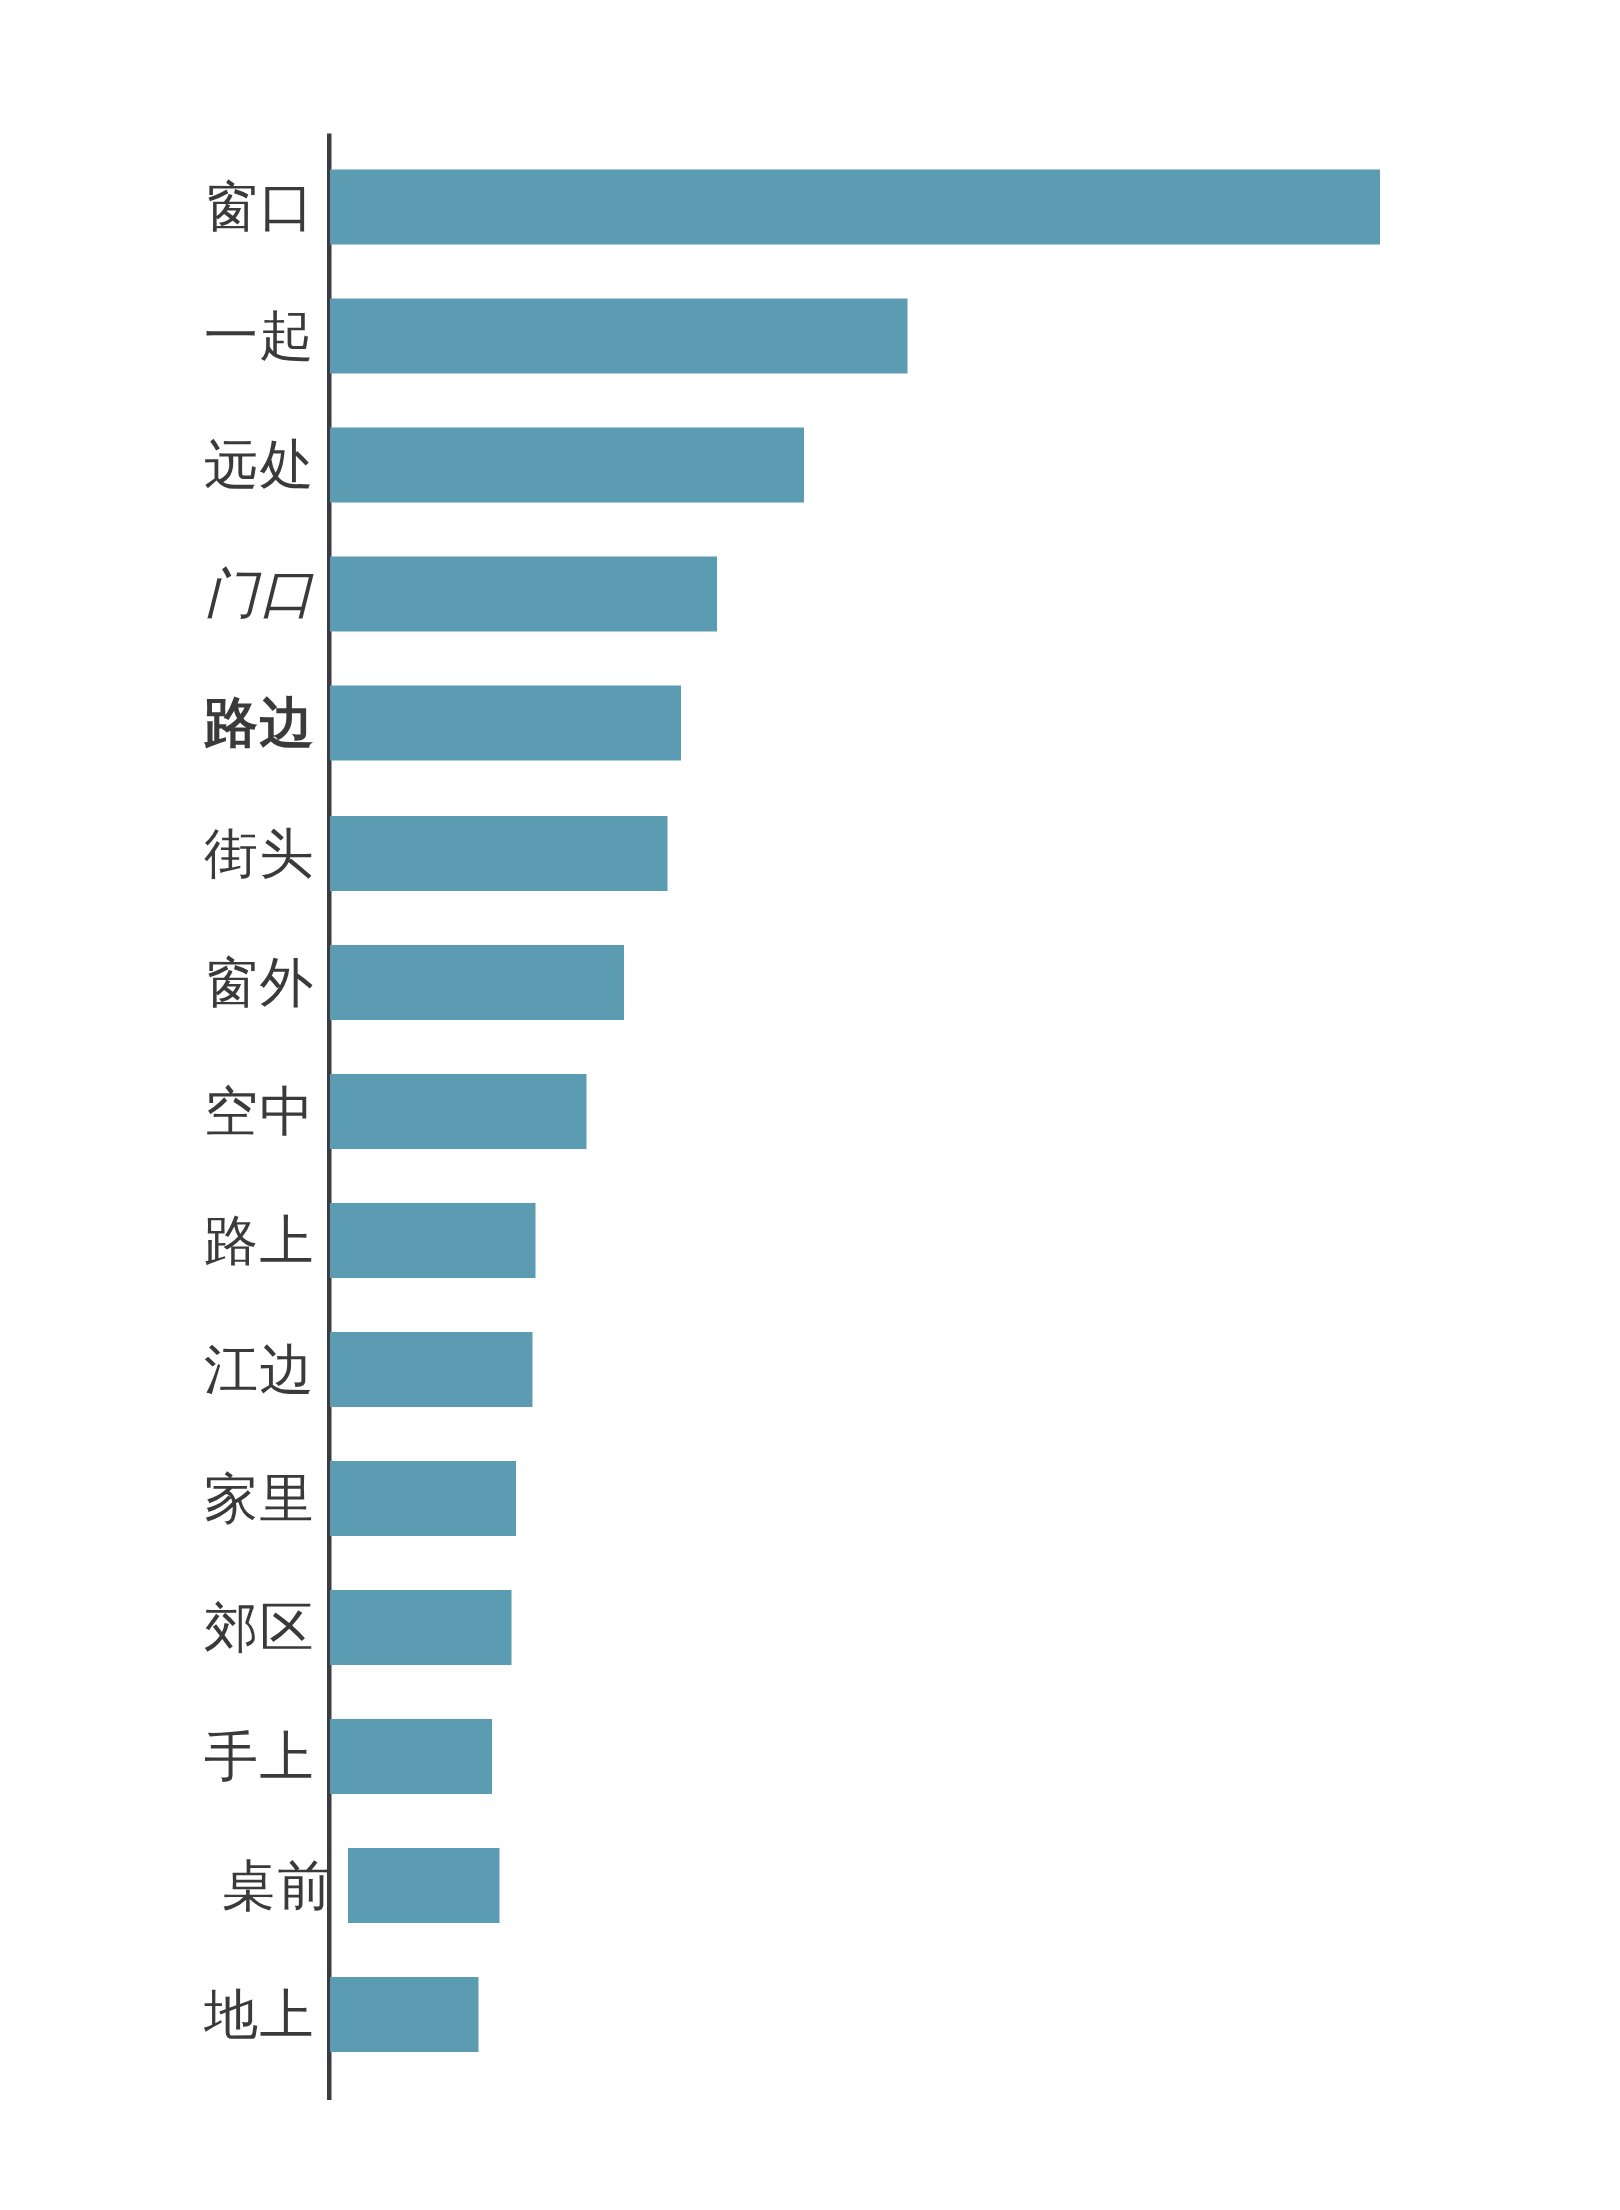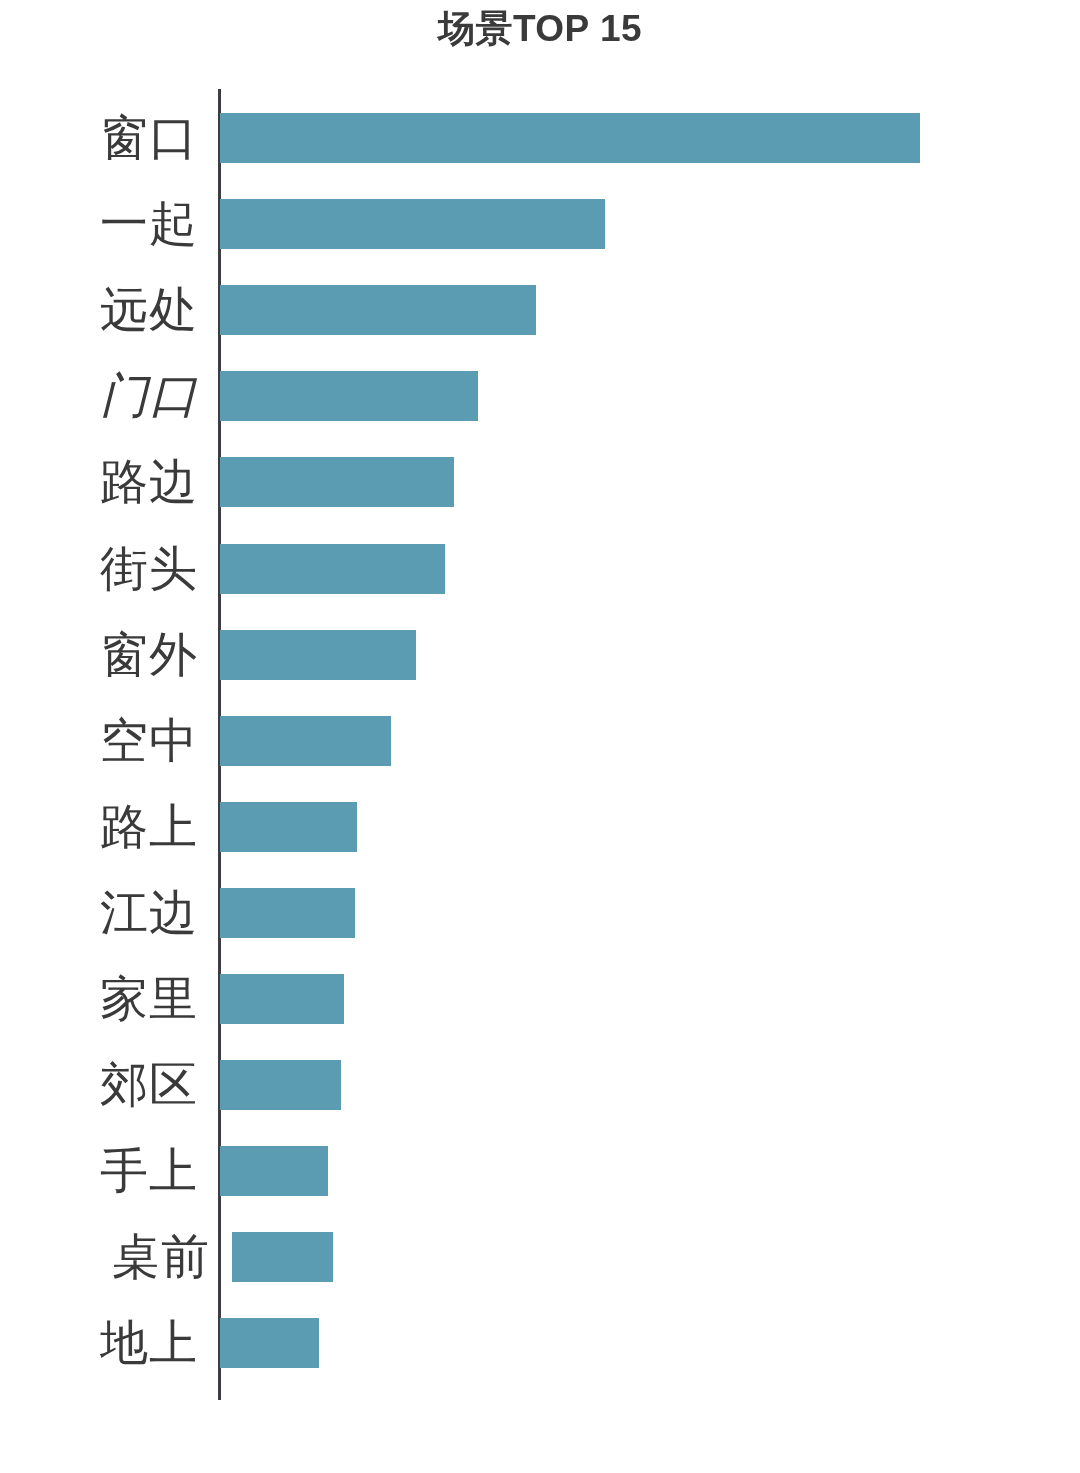--- a/index.html
+++ b/index.html
@@ -48,28 +48,28 @@
     background: #3c3c44;
   }
   .bar-row {
     position: absolute;
     left: 0;
     width: 1080px;
     height: 86px;
   }
   .bar-label {
     position: absolute;
-    left: 0;
+    left: 12px;
     top: 0;
     width: 198px;
     height: 86px;
     display: flex;
     align-items: center;
     justify-content: flex-end;
-    font-size: 48px;
+    font-size: 36px;
     color: #3a3a3a;
     line-height: 1;
     letter-spacing: 1px;
     white-space: nowrap;
   }
   .bar-track {
     position: absolute;
     left: 220px;
     top: 0;
     height: 86px;
@@ -80,21 +80,20 @@
     top: 18px;
     height: 50px;
     background: #5c9cb3;
   }
 </style>
 </head>
 <body>
 
 <div id="chart-root">
 
-  <div id="chart-title">场景TOP 15</div>
 
   <div id="plot-area">
     <div id="y-axis-line"></div>
     <div id="bars-container">
         <div class="bar-row" style="top: 95px;">
           <div class="bar-label">窗口</div>
           <div class="bar-track">
             <div class="bar-rect" style="width: 700px; background: rgb(92, 156, 179);"></div>
           </div>
         </div>
@@ -109,21 +108,21 @@
           <div class="bar-track">
             <div class="bar-rect" style="width: 316px; background: rgb(92, 156, 179);"></div>
           </div>
         </div>
         <div class="bar-row" style="top: 353.3px; font-style: italic;">
           <div class="bar-label">门口</div>
           <div class="bar-track">
             <div class="bar-rect" style="width: 258px; background: rgb(92, 156, 179);"></div>
           </div>
         </div>
-        <div class="bar-row" style="top: 439.4px;">
+        <div class="bar-row" style="top: 439.4px; font-weight: bold;">
           <div class="bar-label">路边</div>
           <div class="bar-track">
             <div class="bar-rect" style="width: 234px; background: rgb(92, 156, 179);"></div>
           </div>
         </div>
         <div class="bar-row" style="top: 525.5px;">
           <div class="bar-label">街头</div>
           <div class="bar-track">
             <div class="bar-rect" style="width: 225px; background: rgb(92, 156, 179);"></div>
           </div>

